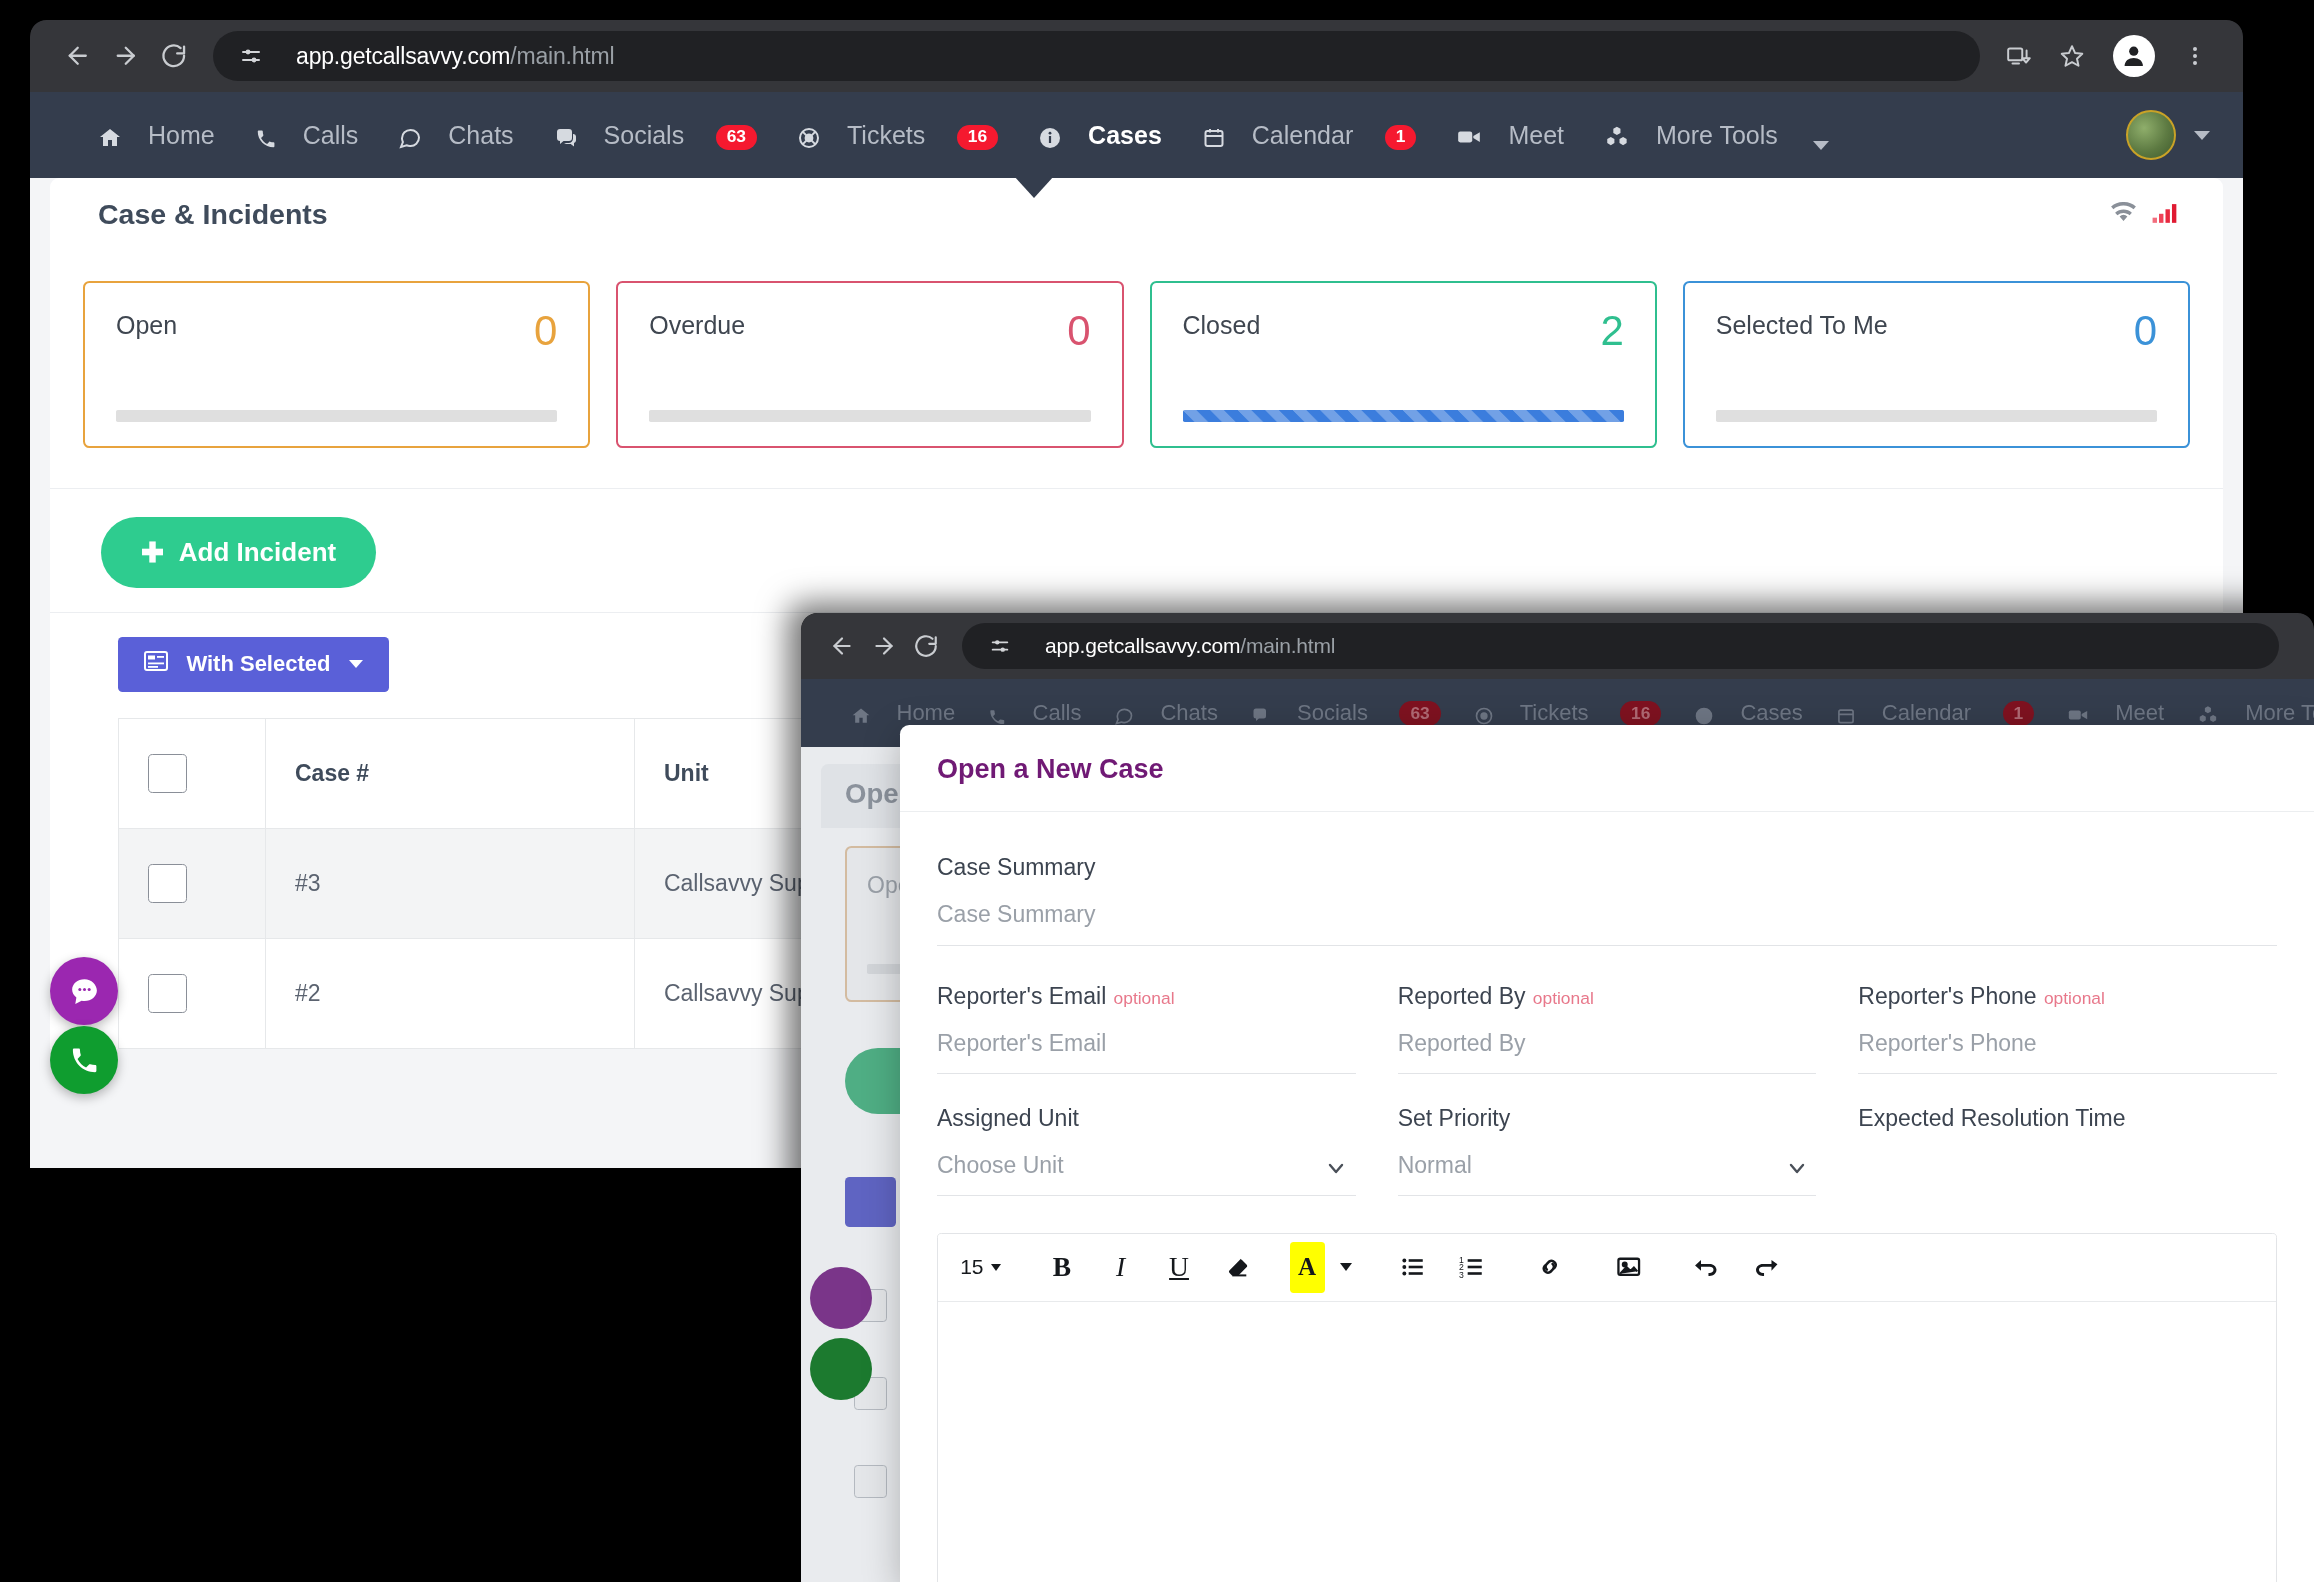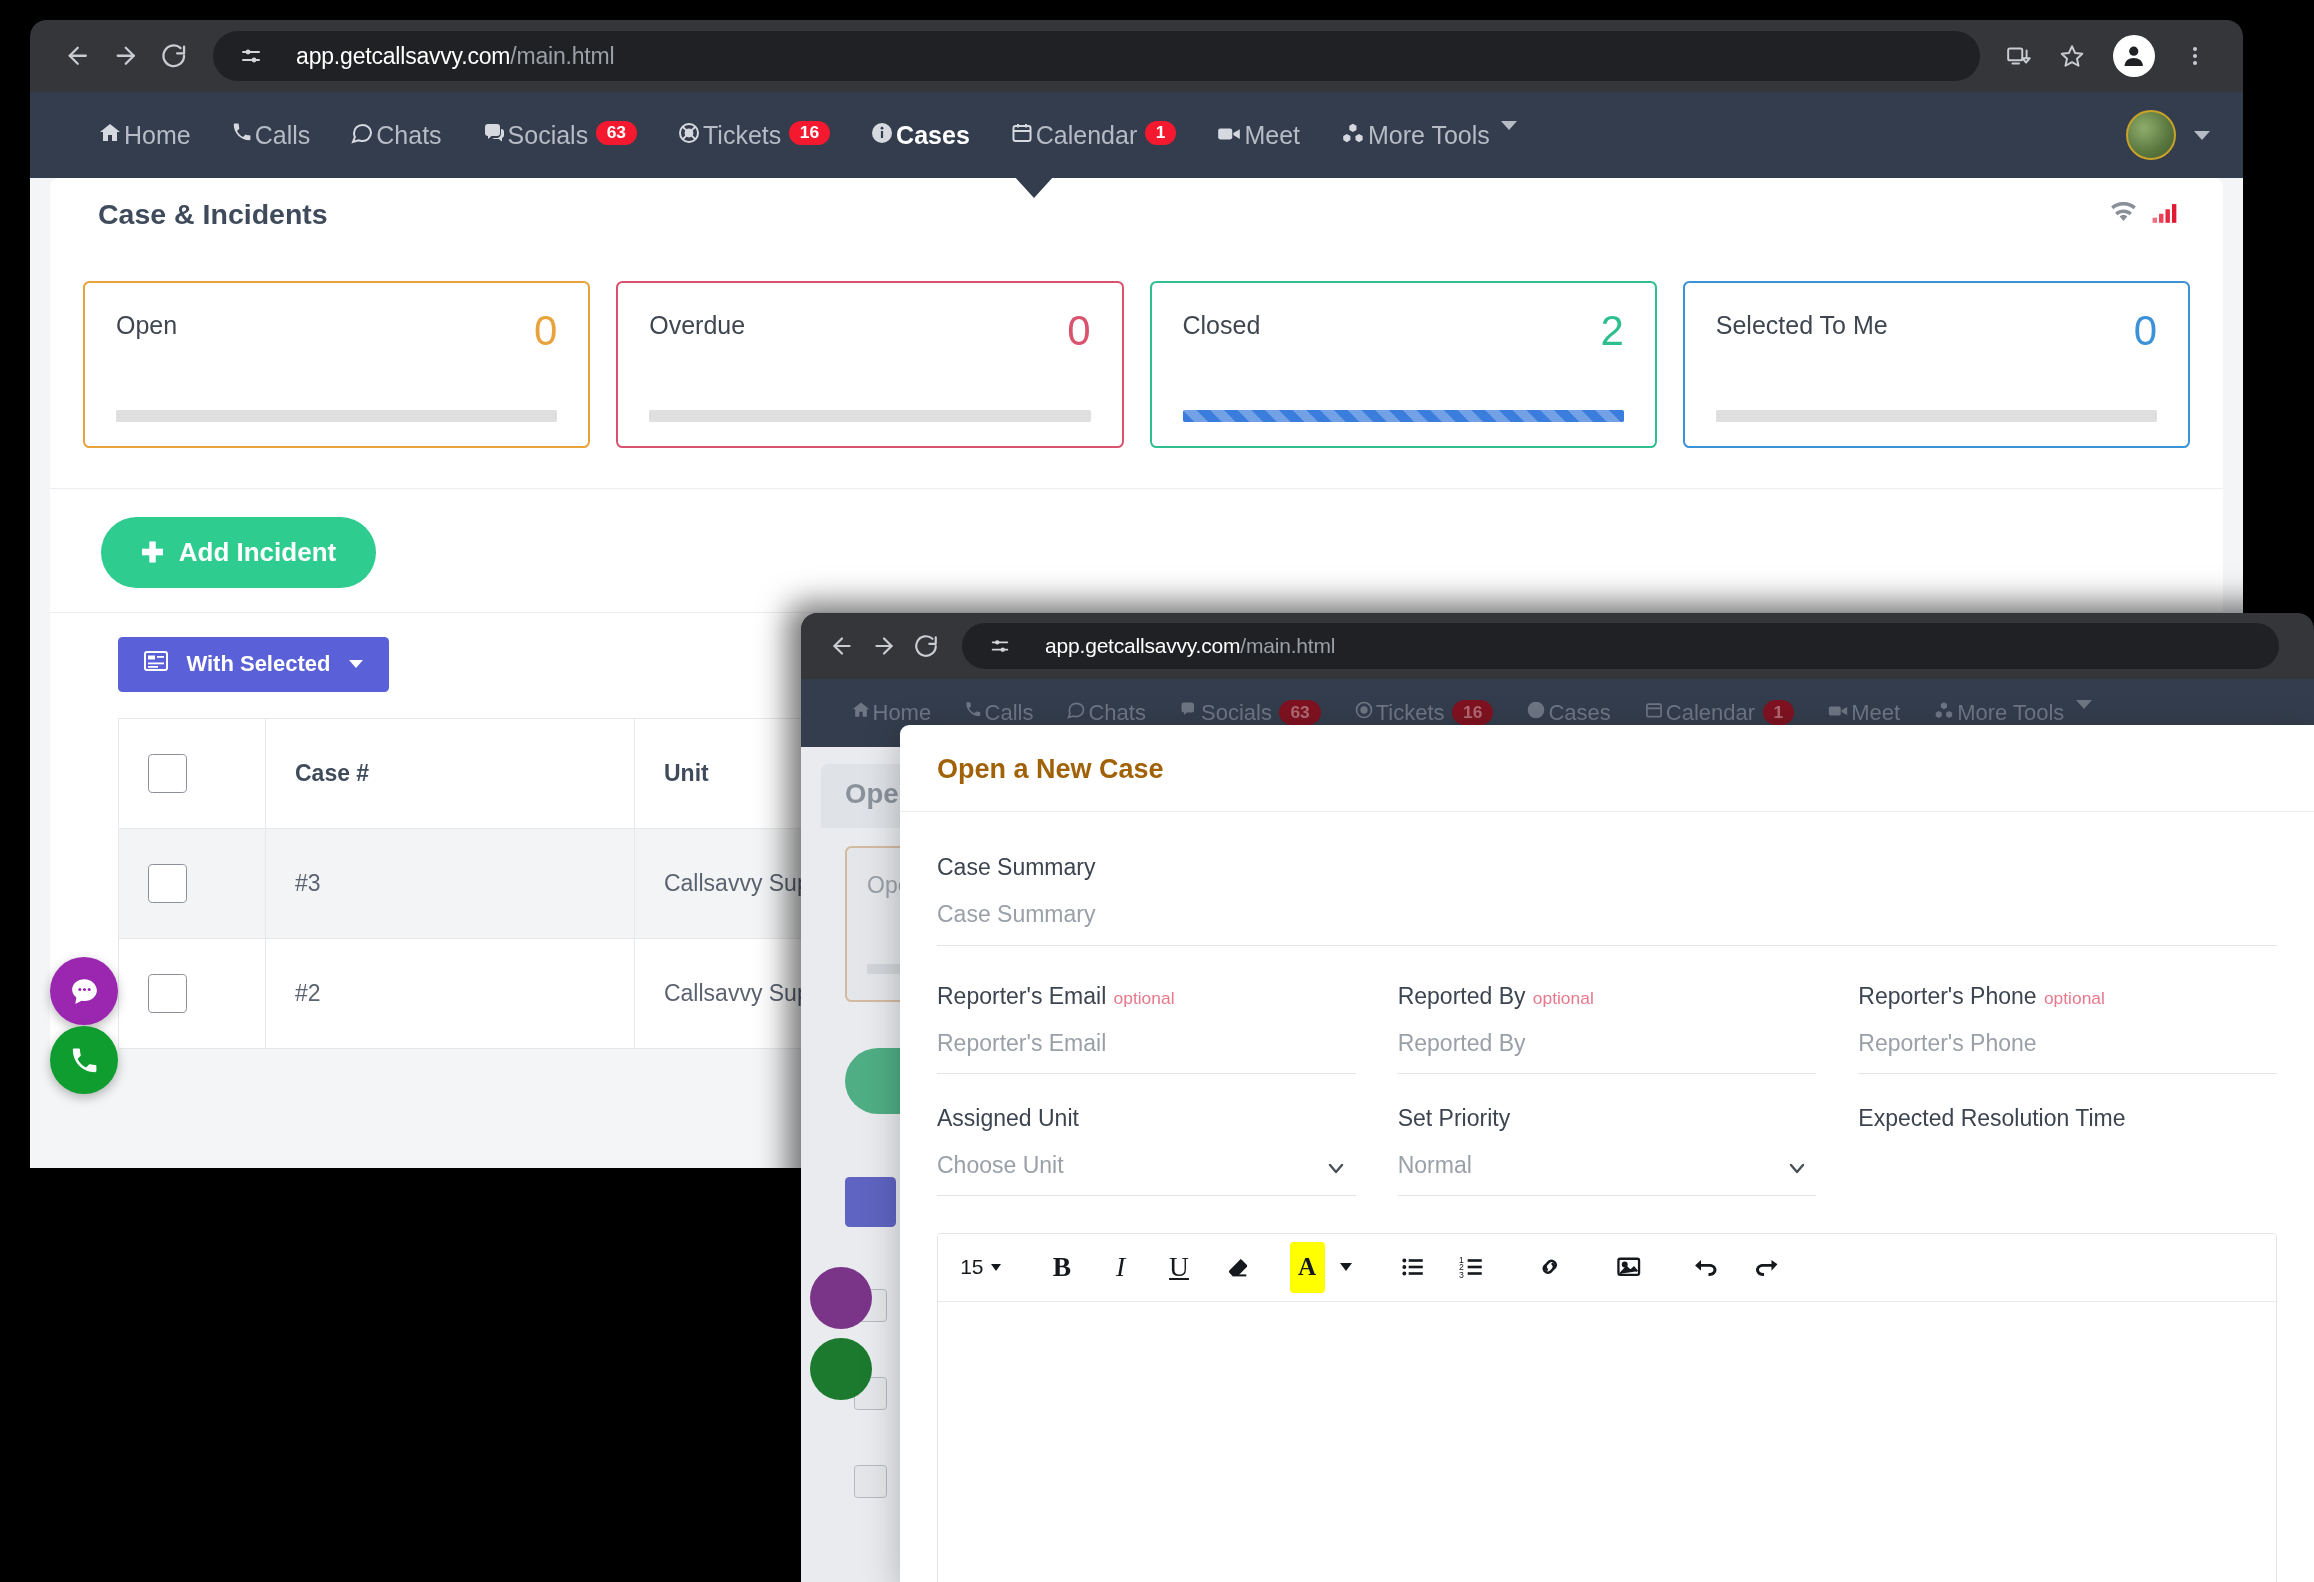--- a/index.html
+++ b/index.html
@@ -87,22 +87,22 @@
     height: 86px;
     background: #343d4d;
     display: flex;
     align-items: center;
     padding: 0 33px 0 48px;
     position: relative;
   }
   .nav-items { display: flex; align-items: center; gap: 0; flex: 1 1 auto; }
   .nav-item {
     display: flex;
-    align-items: flex-start;
-    gap: 2px;
+    align-items: flex-end;
+    gap: 26px;
     padding: 0 20px;
     color: #b6bcc6;
     font-size: 25px;
     white-space: nowrap;
   }
   .nav-item.active { color: #ffffff; font-weight: bold; }
   .nav-item .nav-ico { display:flex; align-items:center; color: #d6dae0; }
   .nav-badge {
     background: #f5192f;
     color: #fff;
@@ -331,21 +331,21 @@
     border-radius: 9.2px 0 0 0;
     box-shadow: 0 9.2px 37px rgba(0,0,0,.25);
     overflow: hidden;
     display: flex;
     flex-direction: column;
   }
   .modal-header {
     padding: 29px 37px 26px 37px;
     border-bottom: 0.9px solid #eceef0;
   }
-  .modal-title { font-size: 27px; font-weight: bold; color: #a16207; }
+  .modal-title { font-size: 27px; font-weight: bold; color: #701a75; }
 
   .modal-body { padding: 42px 37px 0 37px; flex: 1 1 auto; }
 
   .field-label {
     font-size: 23px;
     color: #3c4450;
     margin-bottom: 20px;
     white-space: nowrap;
   }
   .opt-tag { color: #e8788b; font-size: 17.4px; margin-left: 7.3px; }

